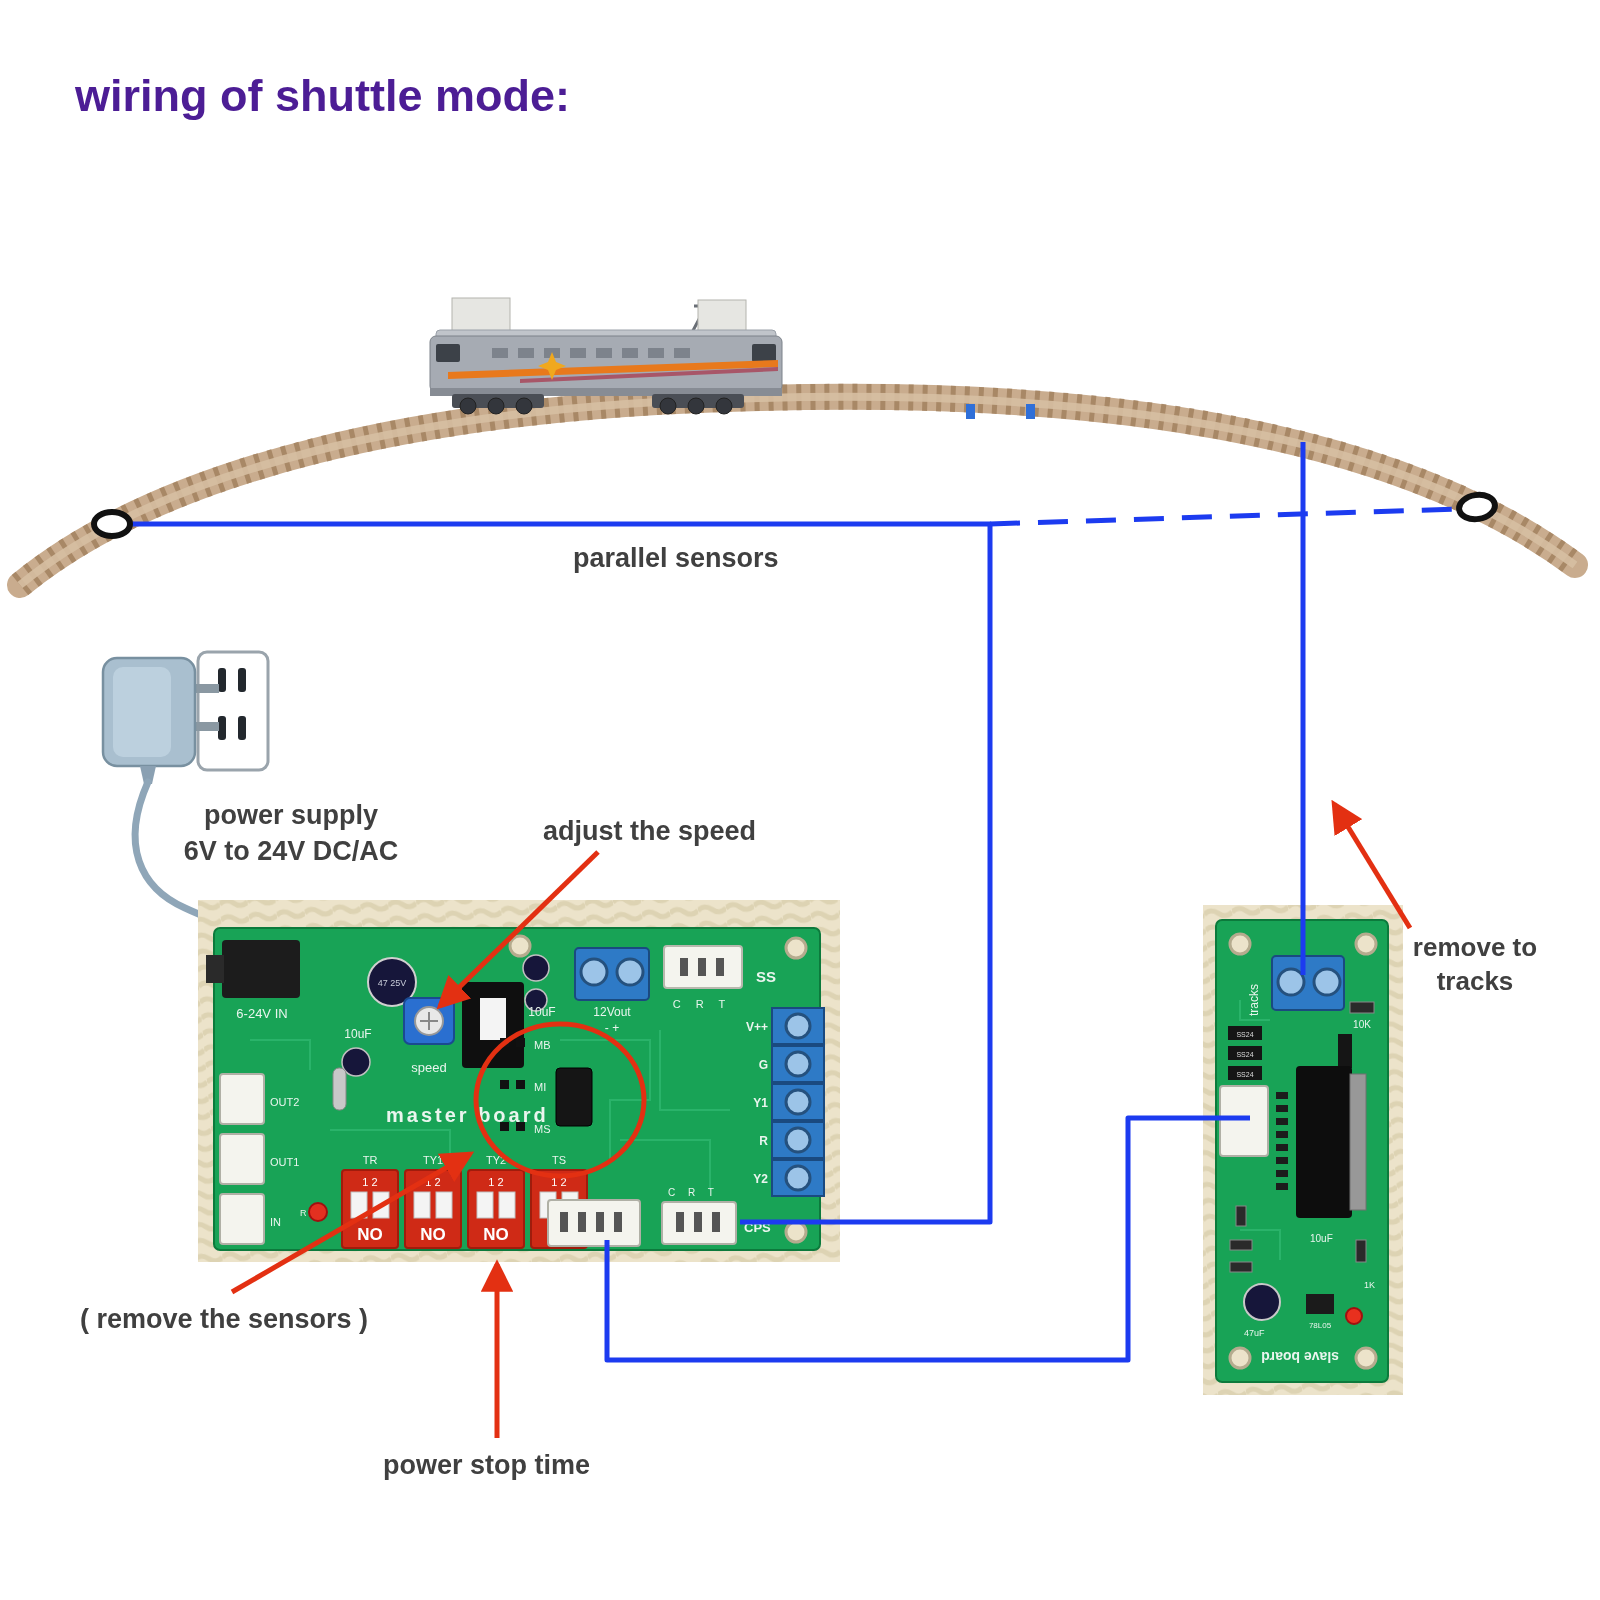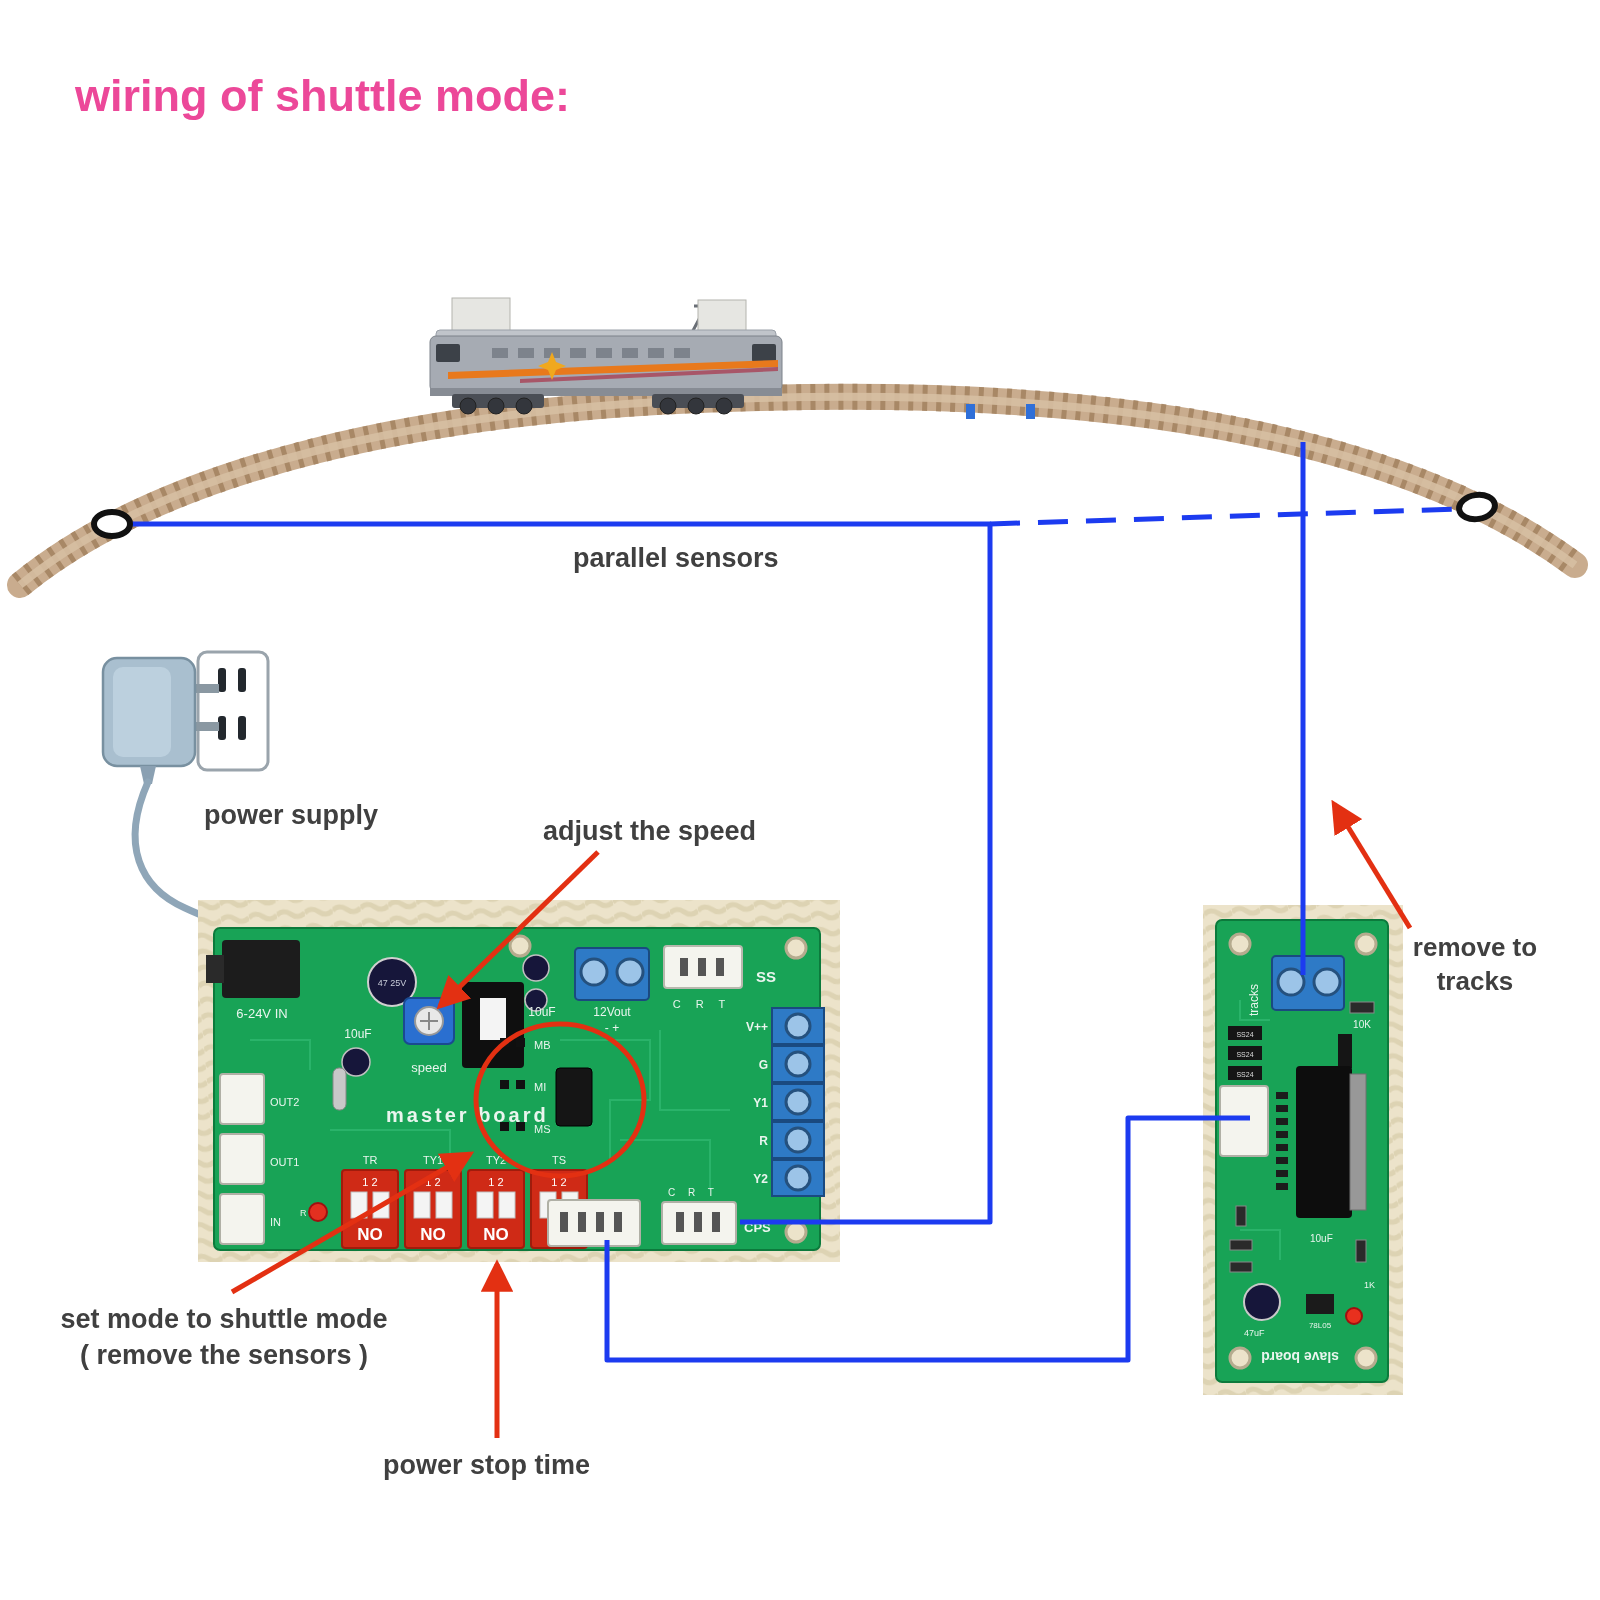--- a/index.html
+++ b/index.html
@@ -1,18 +1,18 @@
 <!DOCTYPE html>
 <html><head>
 <meta charset="utf-8">
 <style>
   html,body{margin:0;padding:0;background:#ffffff;}
   .canvas{position:relative;width:1600px;height:1600px;background:#ffffff;overflow:hidden;
           font-family:"Liberation Sans", sans-serif;}
-  .title{position:absolute;left:75px;top:70px;font-size:45px;font-weight:700;color:#ec4899;}
+  .title{position:absolute;left:75px;top:70px;font-size:45px;font-weight:700;color:#4c1d95;}
   .ann{position:absolute;color:#404040;font-weight:700;font-size:27px;line-height:1.32;white-space:nowrap;}
   .ann.center{text-align:center;white-space:normal;}
   svg{position:absolute;left:0;top:0;}
   svg text{font-family:"Liberation Sans", sans-serif;}
 </style>
 </head>
 <body>
 
 <div class="canvas">
 
@@ -315,26 +315,26 @@
     <path d="M 1410 928 L 1334 804" marker-end="url(#arrow-red)"></path>
   </g>
 </svg>
 
 <div class="title">wiring of shuttle mode:</div>
 
 <div class="ann" style="left:573px;top:541px;">parallel sensors</div>
 
 <div class="ann center" style="left:135px;top:798px;width:312px;">
   <div>power supply</div>
+  <div>6V to 24V DC/AC</div>
 </div>
 
 <div class="ann" style="left:543px;top:814px;">adjust the speed</div>
 
 <div class="ann center" style="left:28px;top:1302px;width:392px;">
-  <div>set mode to shuttle mode</div>
   <div>( remove the sensors )</div>
 </div>
 
 <div class="ann" style="left:383px;top:1448px;">power stop time</div>
 
 <div class="ann center" style="left:1400px;top:930px;width:150px;font-size:26px;">
   <div>remove to</div>
   <div>tracks</div>
 </div>
 

